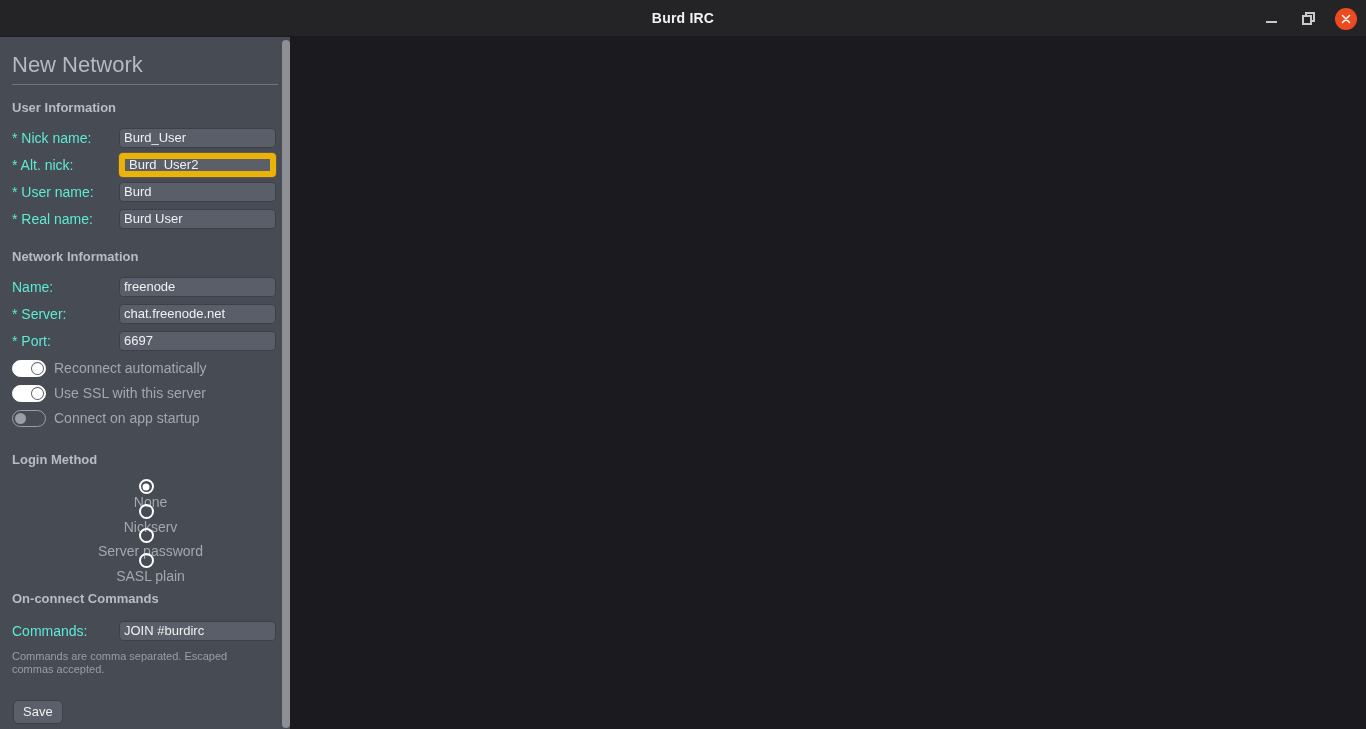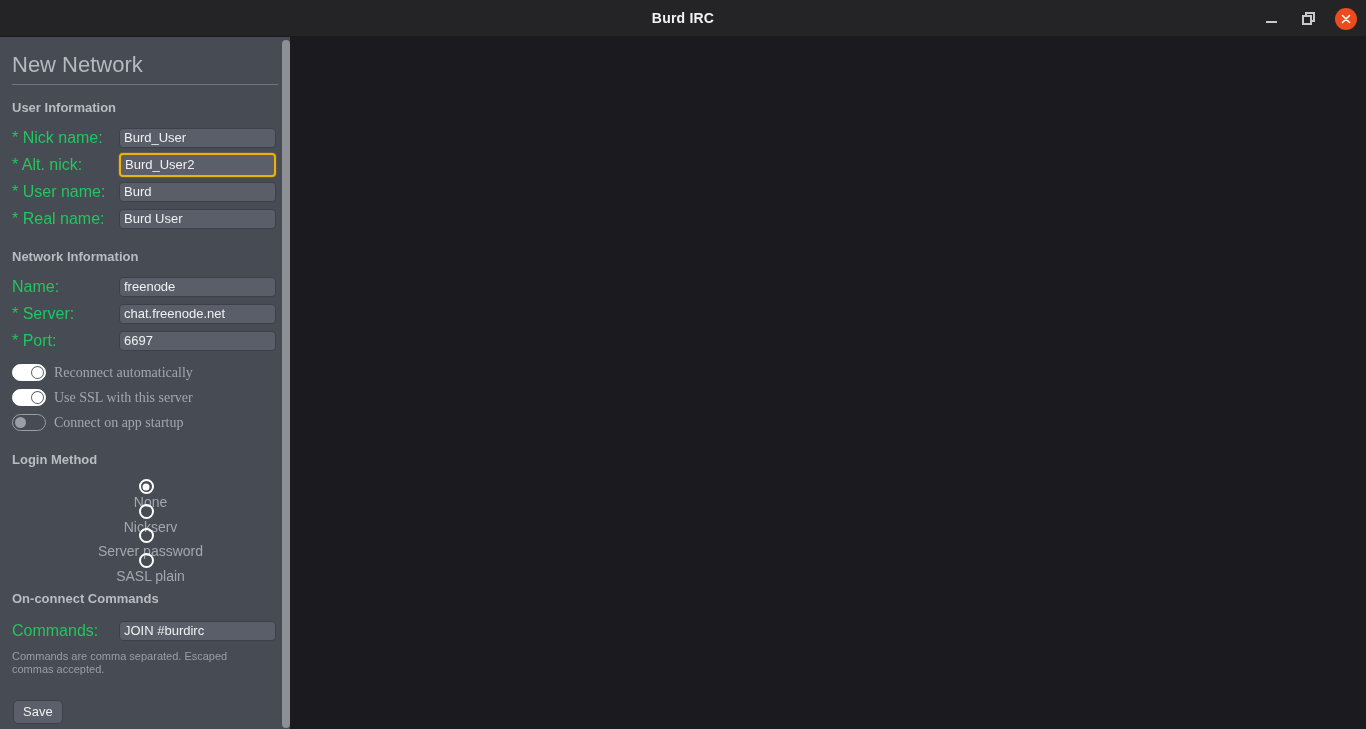--- a/index.html
+++ b/index.html
@@ -150,50 +150,49 @@
   
   .field-row {
     display: flex;
     align-items: center;
     height: 27px;
     margin-bottom: 0px;
   }
   .field-label {
     width: 108px;
     min-width: 108px;
-    font-size: 16px;
-    color: #22c55e;
+    font-size: 14px;
+    color: #5eead4;
     padding-left: 1px;
   }
   .field-input {
     width: 157px;
     height: 20px;
     background: #595e68;
     border: 1px solid #3c4049;
     border-radius: 4px;
     color: #f0f0f2;
     font-family: "Liberation Sans", sans-serif;
     font-size: 13px;
     padding: 0 4px;
     outline: none;
   }
   .field-input.focused {
-    border: 2px solid #eab308;
+    border: 6px solid #eab308;
     background: #5a5f69;
     height: 24px;
     box-shadow: 0 0 0 1px rgba(200,124,34,.25);
   }
 
   
   .toggle-row {
     display: flex;
-    align-items: center;
+    align-items: flex-start;
     height: 25px;
     margin-left: 1px;
-    font-family: Liberation Serif, serif;
   }
   .switch {
     width: 34px; height: 17px;
     border-radius: 9px;
     position: relative;
     margin-right: 8px;
     cursor: pointer;
     flex: 0 0 auto;
   }
   .switch.on {

